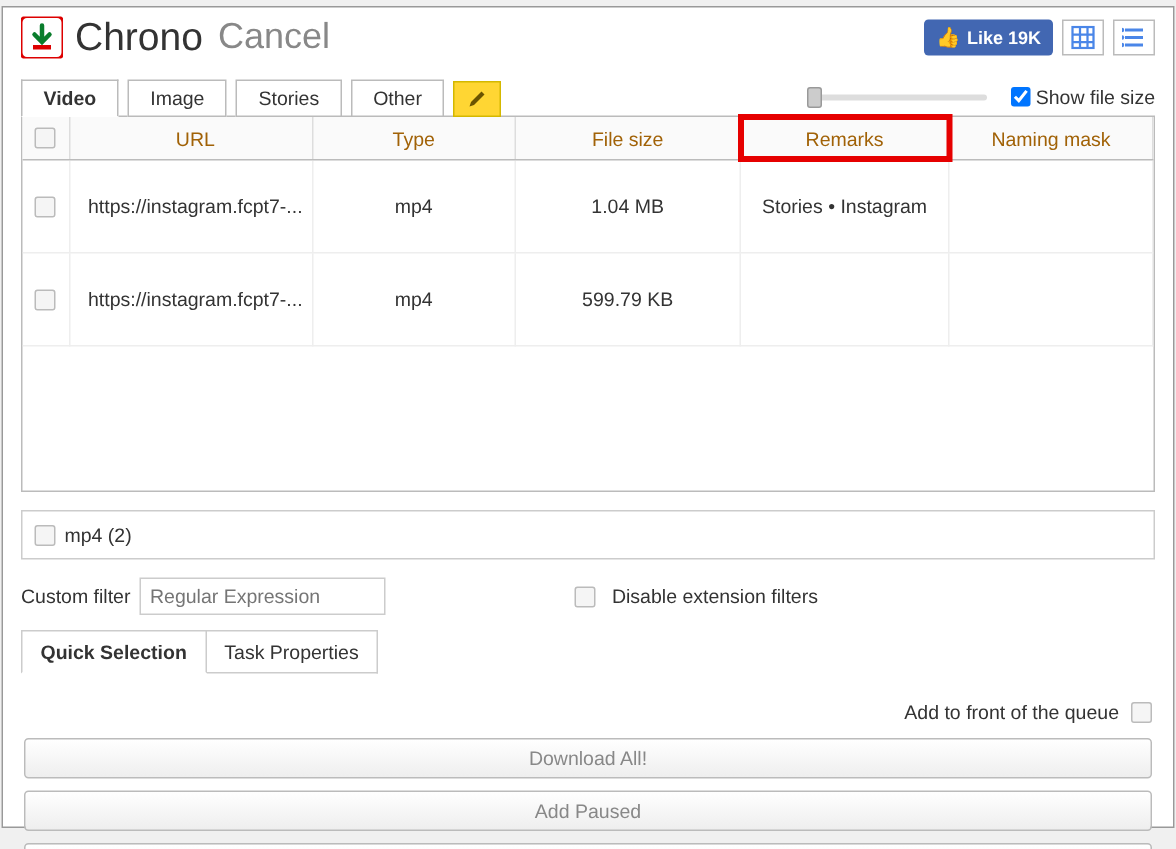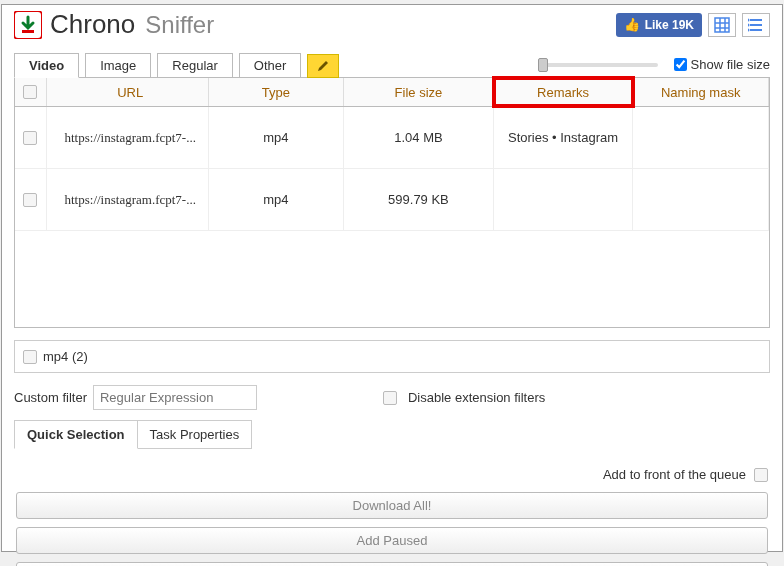--- a/index.html
+++ b/index.html
@@ -30,21 +30,21 @@
   .th-check, .td-check { width: 32px; }
   .th-url, .td-url { width: 162px; justify-content: flex-start; padding-left: 6px; }
   .th-type, .td-type { width: 136px; }
   .th-size, .td-size { width: 150px; }
   .th-remarks, .td-remarks { width: 140px; }
   .th-mask, .td-mask { width: 136px; border-right: none; }
   .th-remarks.highlight { outline: 4px solid #e60000; outline-offset: -2px; z-index: 5; }
   .tbody { height: 220px; overflow: hidden; }
   .trow { display: flex; border-bottom: 1px solid #eee; height: 62px; align-items: center; }
   .trow .td { height: 62px; display:flex; align-items:center; justify-content:center; border-right: 1px solid #eee;}
-  .td-url { justify-content: flex-start; color: #333; font-size: 13px; white-space: nowrap; overflow: hidden; text-overflow: ellipsis; font-family: Liberation Serif, serif;}
+  .td-url { justify-content: flex-start; color: #333; font-size: 13px; white-space: nowrap; overflow: hidden; text-overflow: ellipsis;}
   .chk { width: 14px; height: 14px; border: 1px solid #bbb; background: #f5f5f5; cursor: pointer; border-radius:2px;}
   .filter-row { margin: 12px 12px 0 12px; border: 1px solid #ccc; padding: 8px; display: flex; align-items:center; gap: 6px;}
   .custom-row { display:flex; align-items:center; padding: 12px 12px 0 12px; gap: 6px; }
   .cf-label { font-size: 13px; }
   .cf-input { border: 1px solid #ccc; padding: 4px 6px; font-size: 13px; color: #0f172a; width: 164px; }
   .disext { margin-left: 120px; display:flex; align-items:center; gap:11px; font-size:13px;}
   .bottom-tabs { display:flex; margin: 10px 12px 0 12px; }
   .btab { border:1px solid #ccc; padding:6px 12px; font-size:13px; cursor:pointer; background:#fff; }
   .btab.active { font-weight:bold; border-bottom:1px solid #fff; }
   .btab + .btab { border-left:none;}
@@ -61,21 +61,21 @@
 
   <div class="header">
     <span class="logo">
       <svg width="28" height="28" viewBox="0 0 28 28">
           <rect x="0" y="0" width="28" height="28" rx="4" fill="#fff" stroke="#d00" stroke-width="2"></rect>
           <path d="M14 6 L14 16 M9 12 L14 17 L19 12" stroke="#0a7d2c" stroke-width="3" fill="none" stroke-linecap="round"></path>
           <rect x="8" y="19" width="12" height="3" fill="#d00"></rect>
         </svg>
     </span>
     <span class="title-main">Chrono</span>
-    <span class="title-sub">Sniffer</span>
+    <span class="title-sub">Cancel</span>
 
     <div class="header-right">
       <div class="fblike">
         <span class="thumb">👍</span>
         <span>Like</span>&nbsp;
         <span>19K</span>
       </div>
       <div class="iconbtn grid">
         <svg width="16" height="16">
             <g fill="none" stroke="#4a86e8" stroke-width="1.5">
@@ -100,21 +100,21 @@
               <circle cx="0" cy="13" r="1.5"></circle>
             </g>
           </svg>
       </div>
     </div>
   </div>
 
   <div class="tabs-row">
     <div class="tab active">Video</div>
     <div class="tab">Image</div>
-    <div class="tab">Regular</div>
+    <div class="tab">Stories</div>
     <div class="tab">Other</div>
     <div class="tab edit">
       <svg width="14" height="14">
           <path d="M2 12 L3 9 L10 2 L12 4 L5 11 Z" fill="#6b5400"></path>
         </svg>
     </div>
     <div class="tabs-spacer"></div>
     <div class="slider">
       <div class="slider-handle"></div>
     </div>

